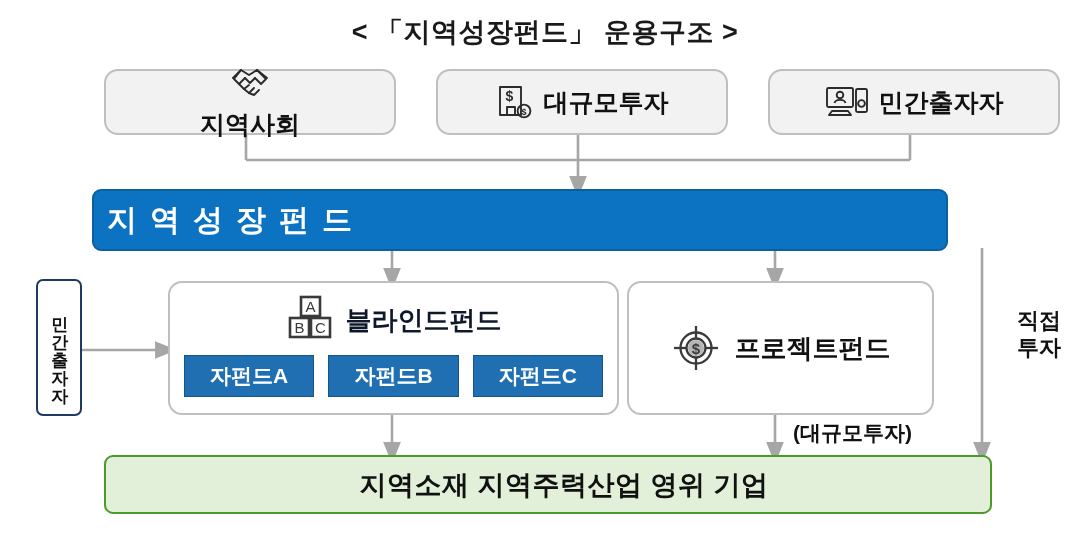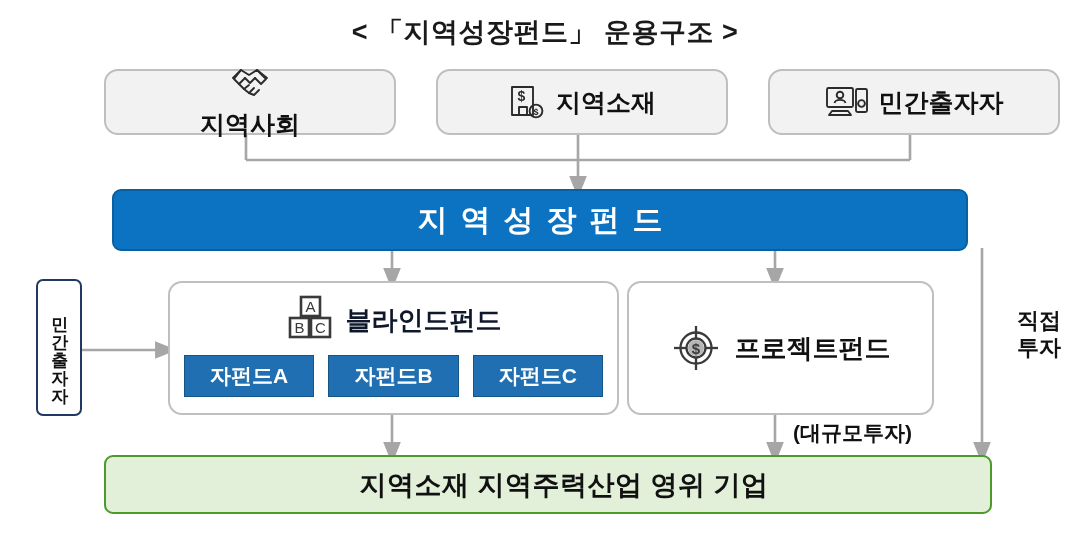--- a/index.html
+++ b/index.html
@@ -48,28 +48,28 @@
   .source-label {
     font-size: 25px;
     font-weight: bold;
     color: #111;
     white-space: nowrap;
   }
   .src-icon { flex: 0 0 auto; display: block; }
 
   
   #main-fund-bar {
-    left: 112px; top: 189px;
+    left: 92px; top: 189px;
     width: 852px; height: 58px;
     background: #0C73C2;
     border: 2px solid #0A5FA0;
     border-radius: 9px;
     display: flex;
     align-items: center;
-    justify-content: center;
+    justify-content: flex-start;
   }
   #main-fund-label {
     color: #ffffff;
     font-size: 30px;
     font-weight: bold;
     letter-spacing: 13px;
     text-indent: 13px;
     white-space: nowrap;
   }
 
@@ -262,21 +262,21 @@
   <div class="abs source-box" style="left:436px; top:69px; width:288px;">
     <svg class="src-icon" width="38" height="36" viewBox="0 0 38 36">
       <g fill="none" stroke="#2b2b2b" stroke-width="1.9" stroke-linejoin="round">
         <rect x="4" y="3" width="21" height="28"></rect>
         <rect x="11" y="23" width="8" height="8"></rect>
         <circle cx="28" cy="27" r="6.4"></circle>
       </g>
       <text x="9.5" y="17" font-family="'Liberation Sans',sans-serif" font-size="14" font-weight="bold" fill="#2b2b2b">$</text>
       <text x="25.4" y="31" font-family="'Liberation Sans',sans-serif" font-size="9" font-weight="bold" fill="#2b2b2b">$</text>
     </svg>
-    <span class="source-label">지역소재</span>
+    <span class="source-label">대규모투자</span>
   </div>
 
   <div class="abs source-box" style="left:768px; top:69px; width:288px;">
     <svg class="src-icon" width="44" height="34" viewBox="0 0 44 34">
       <g fill="none" stroke="#2b2b2b" stroke-width="1.9" stroke-linejoin="round">
         <rect x="2" y="3" width="26" height="19" rx="1.5"></rect>
         <path d="M7 26 L23 26 L26 30 L4 30 Z"></path>
         <rect x="31" y="4" width="11" height="23" rx="1.5"></rect>
         <circle cx="36.5" cy="18.5" r="3.4"></circle>
         <circle cx="15" cy="10" r="3.3"></circle>

